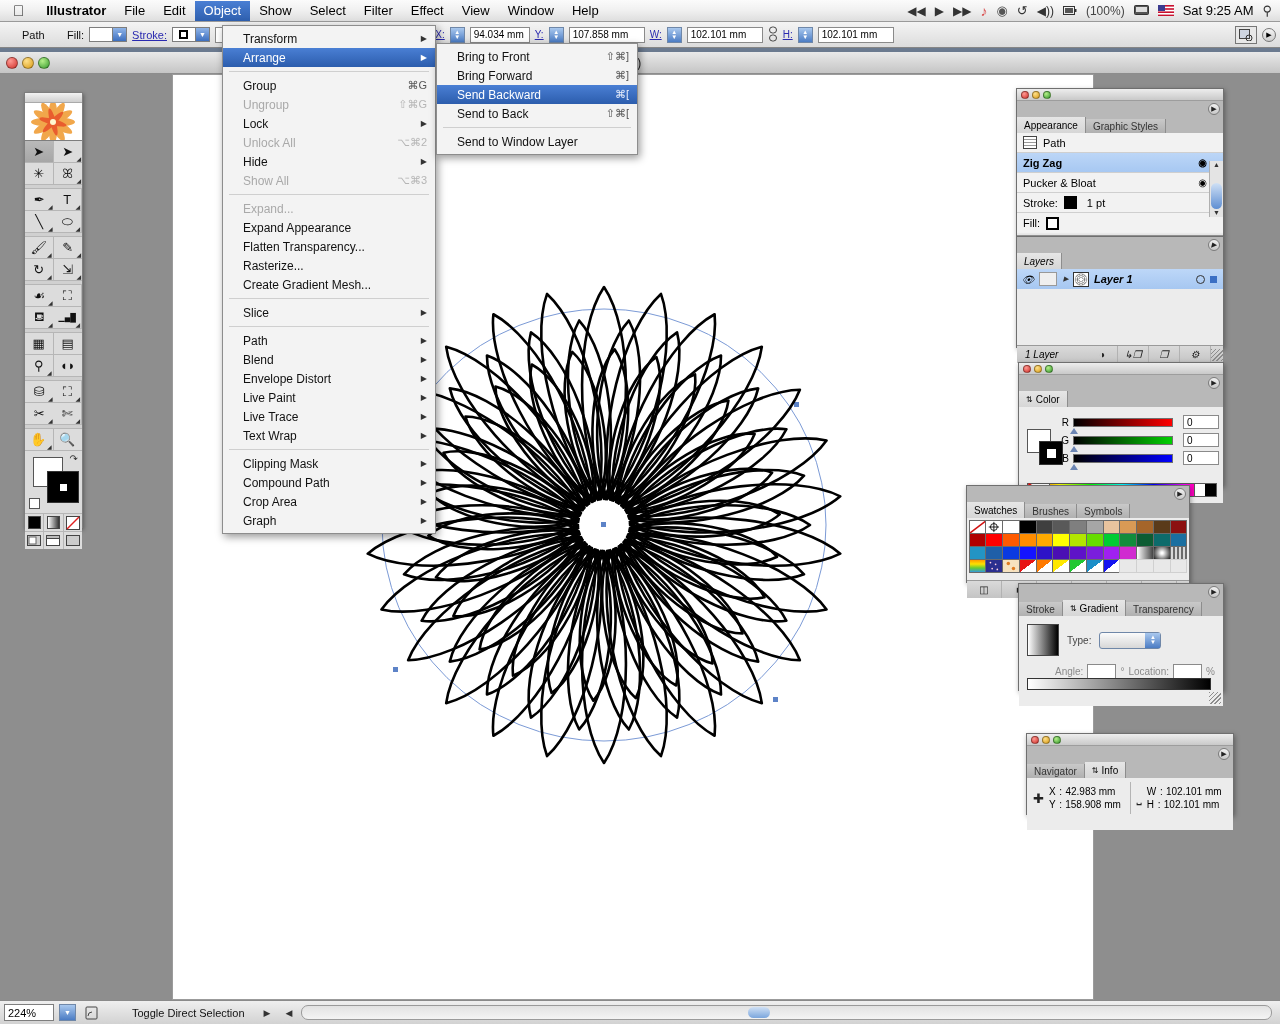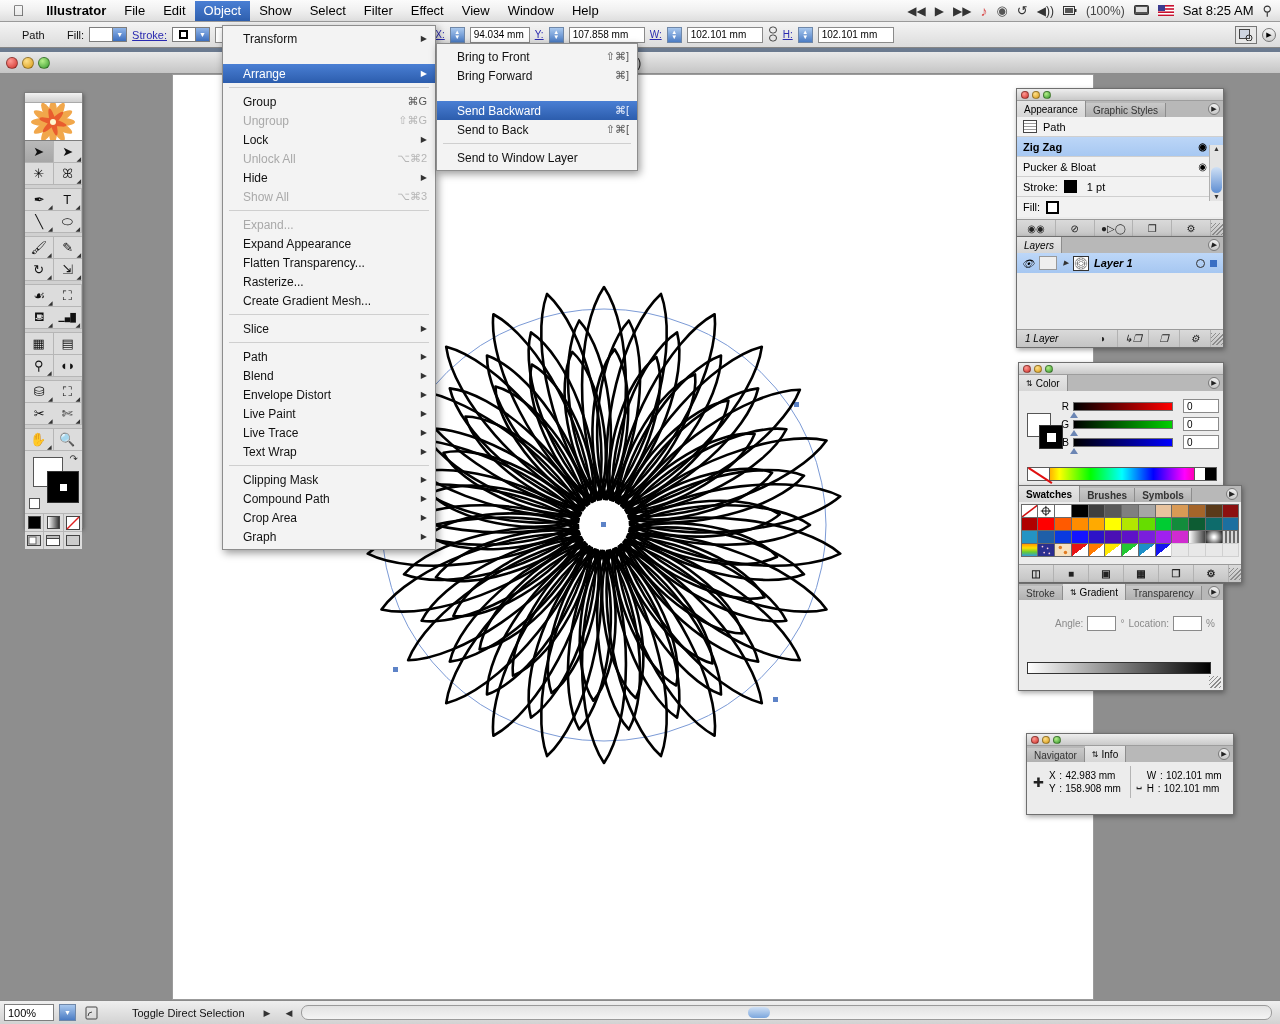--- a/index.html
+++ b/index.html
@@ -148,21 +148,21 @@
   
   .palette {
     position:absolute; background:#d4d4d4; border:1px solid #6f6f6f;
     box-shadow: 1px 2px 5px rgba(0,0,0,.35);
   }
   .pal-titlebar {
     height:12px; background: linear-gradient(to bottom,#ededed,#c9c9c9);
     display:flex; align-items:center; padding-left:4px; gap:3px; border-bottom:1px solid #9d9d9d;
   }
   .pal-dot { width:8px; height:8px; border-radius:50%; border:1px solid rgba(0,0,0,.35); }
-  .pal-tabs { height:16px; background:#b8b8b8; display:flex; align-items:flex-end; position:relative; }
+  .pal-tabs { height:32px; background:#b8b8b8; display:flex; align-items:flex-end; position:relative; }
   .pal-tab {
     height:14px; padding: 0 7px; font-size:10px; color:#333;
     background: linear-gradient(to bottom,#c9c9c9,#b0b0b0);
     border-right:1px solid #8d8d8d; display:flex; align-items:center;
     transform: skewX(0deg);
   }
   .pal-tab.active { background: linear-gradient(to bottom,#e6e6e6,#d6d6d6); color:#000; height:16px; }
   .pal-menu-btn {
     position:absolute; right:3px; top:2px; width:12px; height:12px; border-radius:50%;
     background: linear-gradient(to bottom,#f0f0f0,#c8c8c8); border:1px solid #7b7b7b;
@@ -222,21 +222,21 @@
     background:#e01010; transform: rotate(33deg); transform-origin: left top; }
   .col-spectrum .wb { position:absolute; right:0; top:0; width:22px; height:100%;
     background: linear-gradient(to right,#fff 0 50%,#000 50% 100%); border-left:1px solid #5a5a5a;}
   .col-fillstroke { position:absolute; left:8px; top:22px; width:40px; height:36px; }
   .col-fillstroke .a { position:absolute; left:0; top:0; width:24px; height:24px; background:#fff; border:1px solid #555; }
   .col-fillstroke .b { position:absolute; left:12px; top:12px; width:24px; height:24px; background:#000; border:1px solid #333;
      display:flex; align-items:center; justify-content:center; }
   .col-fillstroke .b i { width:9px; height:9px; background:#fff; display:block; }
 
   
-  #swatches { left:1018px; top:485px; width:224px; height:98px;font-weight:bold; }
+  #swatches { left:966px; top:485px; width:224px; height:98px; }
   #swgrid { display:grid; grid-template-columns: repeat(13, 1fr); gap:0; padding:2px; }
   .sw { height:14px; border:1px solid #6a6a6a; margin:-0.5px; }
 
   
   #gradientpal { left:1018px; top:583px; width:206px; height:108px; }
   .gr-prev { width:32px; height:32px; border:1px solid #444;
     background: linear-gradient(to right,#ffffff,#000000); }
   .gr-lbl { font-size:10px; color:#444; }
   .gr-lbl.dim { color:#8a8a8a; }
   .gr-select { width:62px; height:17px; border:1px solid #6f87a8; border-radius:3px;
@@ -258,21 +258,21 @@
 
   
   #objmenu {
     position:absolute; left:222px; top:25px; width:214px;
     background:#f3f3f3; border:1px solid #8d8d8d;
     box-shadow: 2px 3px 8px rgba(0,0,0,.4);
     padding: 3px 0;
   }
   .mi { height:19px; display:flex; align-items:center; padding:0 8px 0 20px; font-size:12px; color:#111; position:relative; }
   .mi.dim { color:#a9a9a9; }
-  .mi.hl { background: linear-gradient(to bottom,#4a7fd4,#2c5dad); color:#fff;margin-top:16px; }
+  .mi.hl { background: linear-gradient(to bottom,#4a7fd4,#2c5dad); color:#fff; }
   .mi .sc { margin-left:auto; font-size:11px; color:#555; }
   .mi.hl .sc { color:#e8eefb; }
   .mi .arrow { margin-left:auto; font-size:8px; color:#333; }
   .mi.hl .arrow { color:#fff; }
   .mi.dim .arrow, .mi.dim .sc { color:#b5b5b5; }
   .msep { height:1px; background:#cfcfcf; margin:4px 6px; }
 
   #submenu {
     position:absolute; left:436px; top:43px; width:202px;
     background:#f3f3f3; border:1px solid #8d8d8d;
@@ -326,21 +326,21 @@
             <rect width="16" height="11" fill="#fff"></rect>
             <g fill="#c8102e">
               <rect y="0" width="16" height="1.6"></rect>
               <rect y="3.2" width="16" height="1.6"></rect>
               <rect y="6.4" width="16" height="1.6"></rect>
               <rect y="9.6" width="16" height="1.4"></rect>
             </g>
             <rect width="7" height="6" fill="#3b3b8f"></rect>
           </svg>
       </span>
-      <span class="mbr clock">Sat 8:25 AM</span>
+      <span class="mbr clock">Sat 9:25 AM</span>
       <span class="mbr" style="font-size:13px">⚲</span>
     </div>
   </div>
 
   <div id="controlbar">
     <span class="cb-label" style="width:58px;padding-left:18px">Path</span>
     <span class="cb-label">Fill:</span>
     <span style="display:flex">
       <span class="cb-swatch"></span>
       <span class="cb-dd">▼</span>
@@ -913,20 +913,30 @@
     <div class="pal-tabs">
       <div class="pal-tab">Stroke</div>
       <div class="pal-tab active">
         <span style="font-size:8px;margin-right:3px">⇅</span>
         <span>Gradient</span>
       </div>
       <div class="pal-tab">Transparency</div>
       <div class="pal-menu-btn">▶</div>
     </div>
     <div class="pal-body" style="height:90px;position:relative;padding:8px">
+      <div style="display:flex;align-items:center;gap:8px">
+        <span class="gr-prev"></span>
+        <span class="gr-lbl">Type:</span>
+        <span class="gr-select">
+          <span class="arrows">
+              <span>▲</span>
+              <span>▼</span>
+            </span>
+        </span>
+      </div>
       <div style="display:flex;align-items:center;gap:4px;margin-top:8px;padding-left:28px">
         <span class="gr-lbl dim">Angle:</span>
         <span class="gr-field"></span>
         <span class="gr-lbl dim">°</span>
         <span class="gr-lbl dim">Location:</span>
         <span class="gr-field"></span>
         <span class="gr-lbl dim">%</span>
       </div>
       <div class="gr-bar"></div>
       <span class="grip" style="position:absolute;right:2px;bottom:2px"></span>
@@ -1087,21 +1097,21 @@
         <span>Send to Back</span>
         <span class="sc">⇧⌘[</span>
       </div>
       <div class="msep"></div>
       <div class="mi">
         <span>Send to Window Layer</span>
       </div>
     </div>
 
   <div id="statusbar">
-    <span id="zoombox">100%</span>
+    <span id="zoombox">224%</span>
     <span id="zoomdd">▼</span>
     <span style="width:22px;display:flex;align-items:center;justify-content:center">
       <svg width="14" height="14" viewBox="0 0 14 14">
           <rect x="1" y="1" width="11" height="12" rx="1" fill="none" stroke="#444"></rect>
           <path d="M3 10 a4 4 0 0 1 4-4" fill="none" stroke="#444"></path>
         </svg>
     </span>
     <span class="sb-text" style="margin-left:24px">Toggle Direct Selection</span>
     <span style="margin-left:14px;font-size:9px;color:#333">▶</span>
     <span style="margin-left:10px;font-size:9px;color:#333">◀</span>

